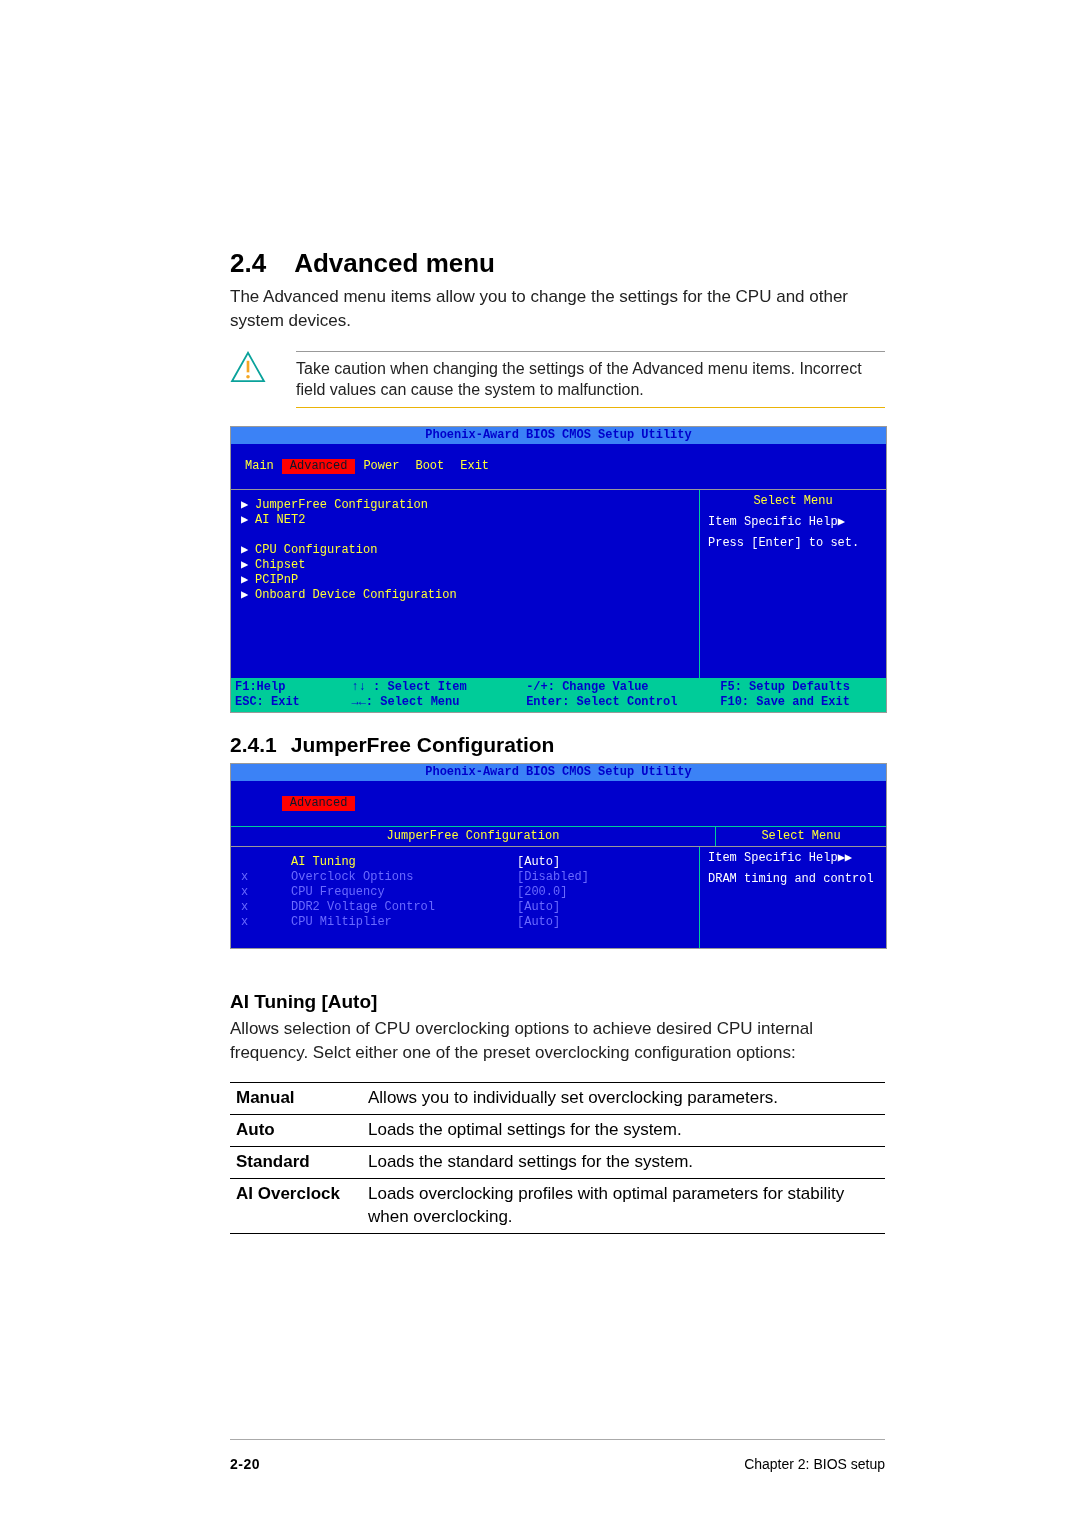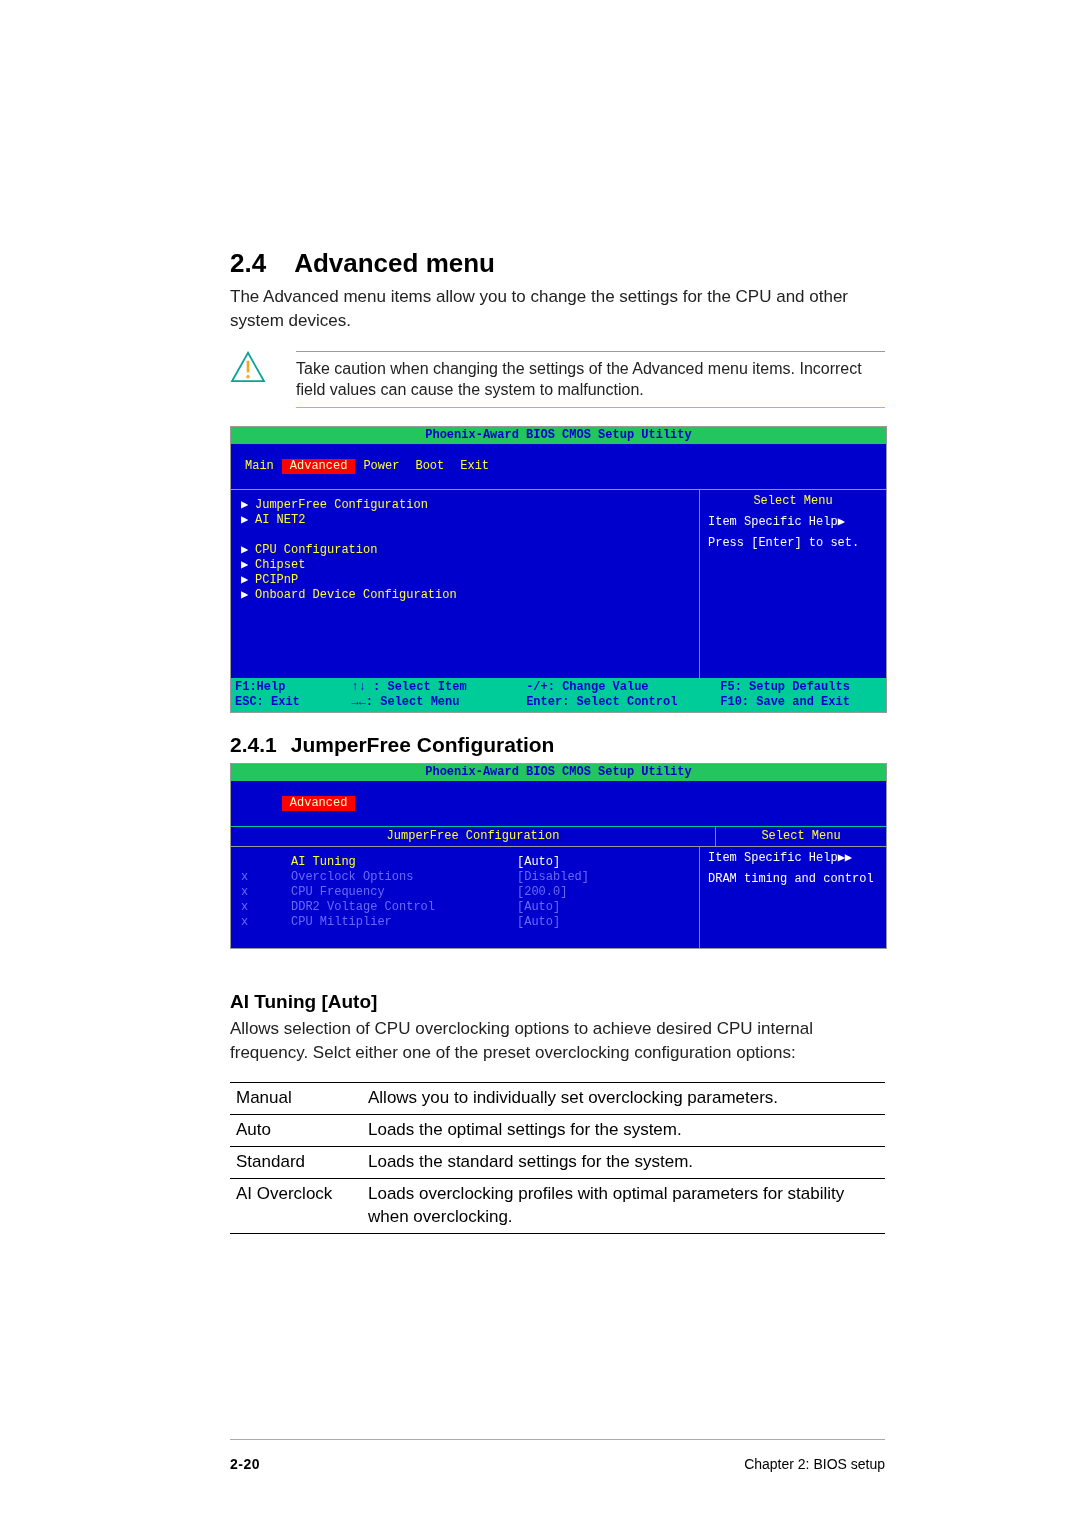--- a/index.html
+++ b/index.html
@@ -56,39 +56,39 @@
   
   .bios {
     margin-top: 18px;
     width: 100%;
     border: 1px solid #999;
     font-family: "Courier New", monospace;
     font-size: 12px;
     line-height: 1.25;
   }
   .bios-title {
-    background: #22c55e;
+    background: #3b82f6;
     color: #0000cc;
     font-weight: bold;
     text-align: center;
     padding: 1px 0;
   }
   .bios-menu {
     background: #0000cc;
     color: #ffff33;
     padding: 15px 6px;
     display: flex;
     gap: 0;
   }
   .bios-menu span {
     padding: 0 8px;
   }
   .bios-menu .sel {
     background: #ff0000;
-    color: #fef9c3;
+    color: #0f172a;
   }
   .bios-body {
     display: flex;
     background: #0000cc;
     border-top: 1px solid #999;
   }
   .bios-left {
     flex: 1;
     padding: 8px 10px 40px;
     min-height: 140px;
@@ -157,21 +157,21 @@
     font-size: 17px;
   }
   .opt-table td {
     border-top: 1px solid #000;
     border-bottom: 1px solid #000;
     padding: 4px 6px;
     vertical-align: top;
     line-height: 1.35;
   }
   .opt-table td:first-child {
-    font-weight: normal;
+    font-weight: bold;
     width: 120px;
     white-space: nowrap;
   }
   .page-footer {
     position: absolute;
     bottom: 56px;
     left: 230px;
     right: 195px;
     display: flex;
     justify-content: space-between;

